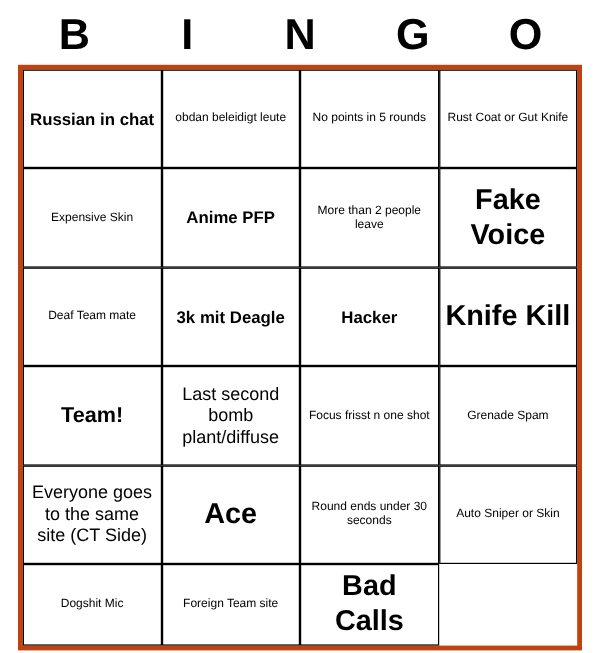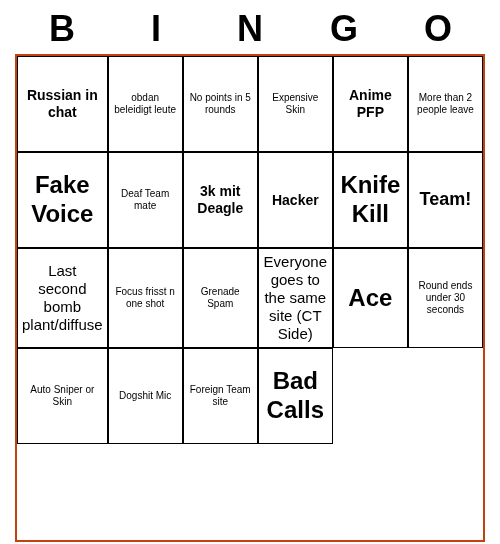--- a/index.html
+++ b/index.html
@@ -19,25 +19,25 @@
       padding: 8px 0 4px 0;
     }
     .bingo-letter {
       font-size: 36px;
       font-weight: bold;
       width: 80px;
       text-align: center;
     }
     .bingo-grid {
       display: grid;
-      grid-template-columns: repeat(6, 1fr);
+      grid-template-columns: repeat(4, 1fr);
       grid-template-rows: repeat(5, 1fr);
       width: 470px;
       height: 488px;
-      border: 2px solid #c2410c;
+      border: 4px solid #c2410c;
     }
     .bingo-cell {
       border: 1px solid #000;
       display: flex;
       align-items: center;
       justify-content: center;
       text-align: center;
       padding: 4px;
       font-size: 11px;
       line-height: 1.2;
@@ -70,20 +70,21 @@
   <span class="bingo-letter">I</span>
   <span class="bingo-letter">N</span>
   <span class="bingo-letter">G</span>
   <span class="bingo-letter">O</span>
 </div>
 
 <div class="bingo-grid" id="grid">
     <div class="bingo-cell medium-text">Russian in chat</div>
     <div class="bingo-cell small-text">obdan beleidigt leute</div>
     <div class="bingo-cell small-text">No points in 5 rounds</div>
+    <div class="bingo-cell small-text">Rust Coat or Gut Knife</div>
     <div class="bingo-cell small-text">Expensive Skin</div>
     <div class="bingo-cell medium-text">Anime PFP</div>
     <div class="bingo-cell small-text">More than 2 people leave</div>
     <div class="bingo-cell large-text">Fake Voice</div>
     <div class="bingo-cell small-text">Deaf Team mate</div>
     <div class="bingo-cell medium-text">3k mit Deagle</div>
     <div class="bingo-cell medium-text">Hacker</div>
     <div class="bingo-cell large-text">Knife Kill</div>
     <div class="bingo-cell free">Team!</div>
     <div class="bingo-cell xsmall-text">Last second bomb plant/diffuse</div>

